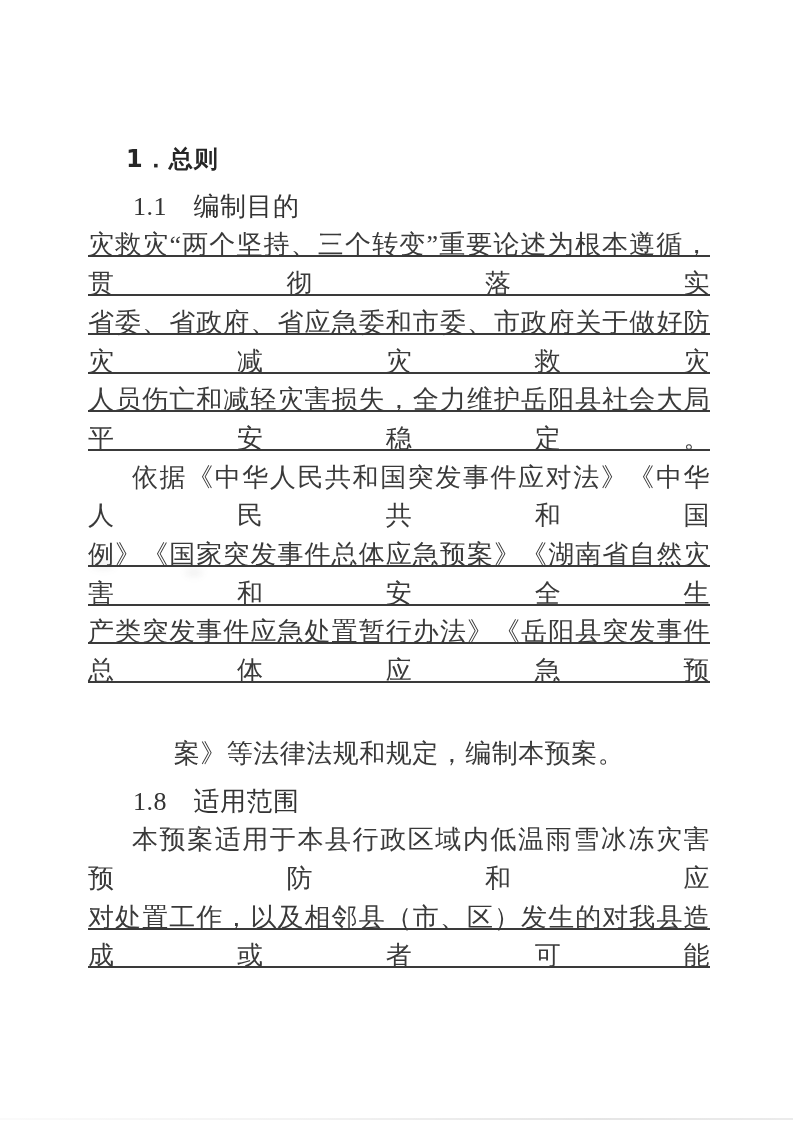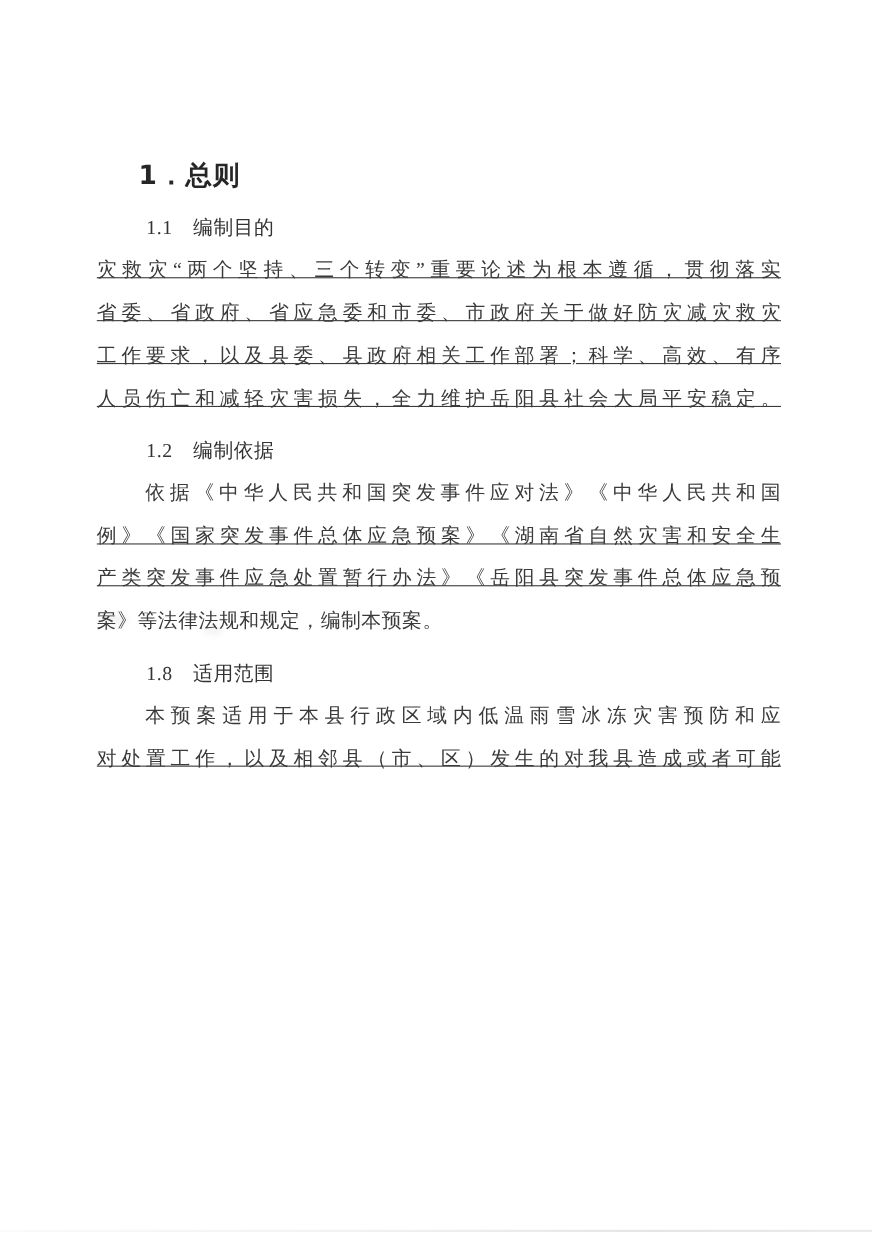--- a/index.html
+++ b/index.html
@@ -19,41 +19,42 @@
     height: 1122px;
     background: #ffffff;
   }
   .content {
     position: absolute;
     left: 88px;
     top: 140px;
     width: 622px;
   }
   .line {
-    font-size: 18px;
+    font-size: 26px;
     line-height: 38.7px;
     color: #3a3a3a;
     letter-spacing: 0.5px;
     white-space: pre-wrap;
   }
   
   .line.full {
     text-align: justify;
     text-align-last: justify;
     text-decoration: underline;
   }
   
   .line.first {
     text-indent: 44px;
     text-align: justify;
     text-align-last: justify;
   }
   
   .line.last {
-    text-align: left;
+    text-align: center;
+    margin-top: 44px;
   }
   
   .line.section {
     text-indent: 45px;
     margin-top: 9px;
     color: #333333;
   }
   
   .line.chapter {
     font-family: "DejaVu Sans", "Liberation Sans", sans-serif;
@@ -87,23 +88,21 @@
 </style>
 </head>
 <body>
 
 <div class="page">
   <div class="content" id="doc-lines">
       <div class="line chapter">1．总则</div>
       <div class="line section">1.1　编制目的</div>
       <div class="line full">灾救灾“两个坚持、三个转变”重要论述为根本遵循，贯彻落实</div>
       <div class="line full">省委、省政府、省应急委和市委、市政府关于做好防灾减灾救灾</div>
-      <div class="line full">工作要求，以及县委、县政府相关工作部署；科学、高效、有序</div>
       <div class="line full">人员伤亡和减轻灾害损失，全力维护岳阳县社会大局平安稳定。</div>
-      <div class="line section">1.2　编制依据</div>
       <div class="line first">依据《中华人民共和国突发事件应对法》《中华人民共和国</div>
       <div class="line full">例》《国家突发事件总体应急预案》《湖南省自然灾害和安全生</div>
       <div class="line full">产类突发事件应急处置暂行办法》《岳阳县突发事件总体应急预</div>
       <div class="line last">案》等法律法规和规定，编制本预案。</div>
       <div class="line section">1.8　适用范围</div>
       <div class="line first">本预案适用于本县行政区域内低温雨雪冰冻灾害预防和应</div>
       <div class="line full">对处置工作，以及相邻县（市、区）发生的对我县造成或者可能</div>
     </div>
   <div class="smudge s1"></div>
   <div class="smudge s2"></div>

